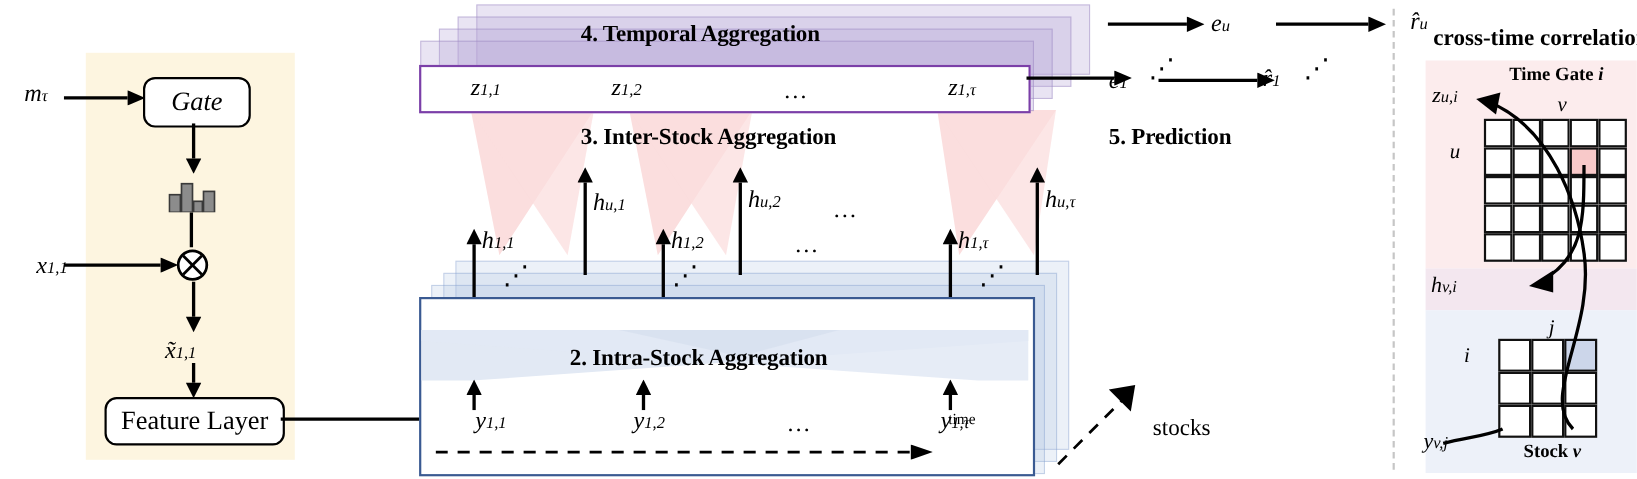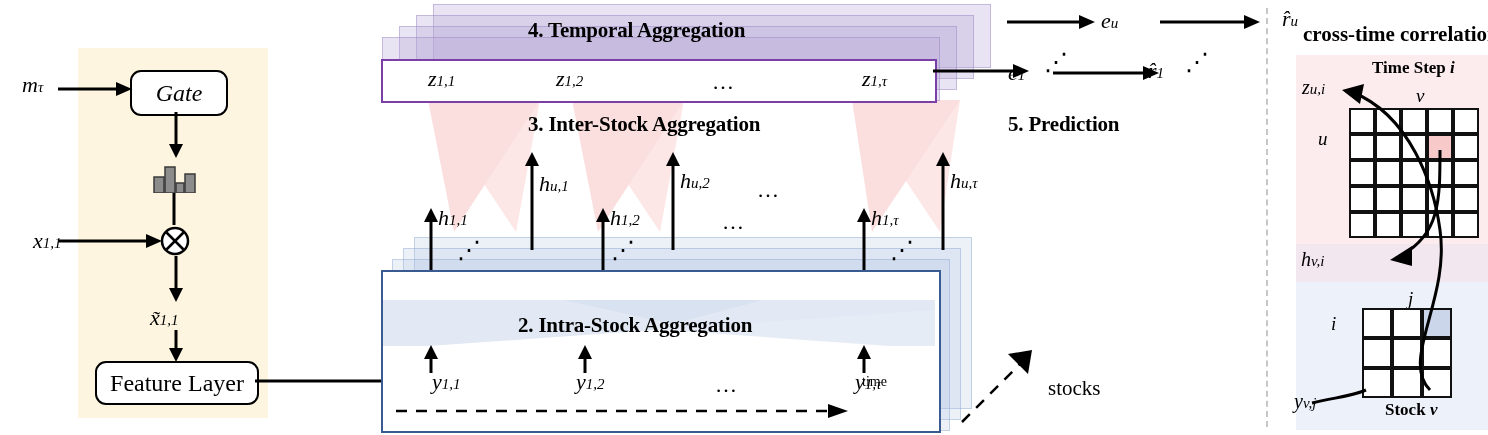--- a/index.html
+++ b/index.html
@@ -292,21 +292,21 @@
 
   <div class="abs divider" style="left:1266px;top:8px;height:419px;"></div>
 
   <div class="abs bold txt" style="left:1303px;top:22px;font-size:21px;">cross-time correlation</div>
 
   <div class="abs" style="left:1296px;top:55px;width:200px;height:189px;background:#fceced;"></div>
   <div class="abs" style="left:1296px;top:244px;width:200px;height:38px;background:#f3e7ef;"></div>
   <div class="abs" style="left:1296px;top:282px;width:200px;height:148px;background:#edf1f9;"></div>
 
   <div class="abs txt bold" style="left:1372px;top:58px;font-size:17px;">
-    <span>Time Step</span>
+    <span>Time Gate</span>
     <span class="italic">i</span>
   </div>
 
   <div class="abs txt" style="left:1302px;top:76px;">
     <span class="m" style="font-size:20px;">z</span><span class="msub">u,i</span>
   </div>
 
   <div class="abs txt m" style="left:1416px;top:85px;font-size:19px;">v</div>
   <div class="abs txt m" style="left:1318px;top:128px;font-size:19px;">u</div>
 

